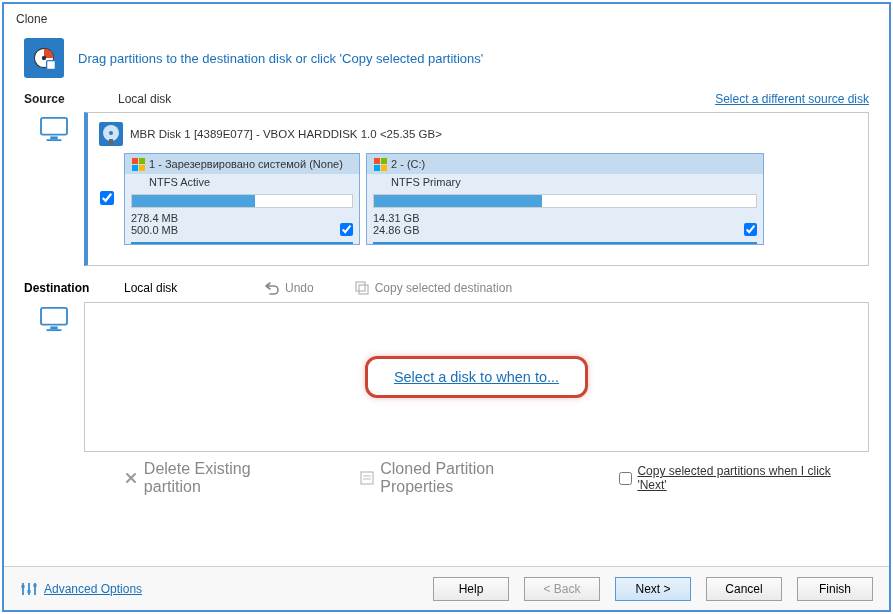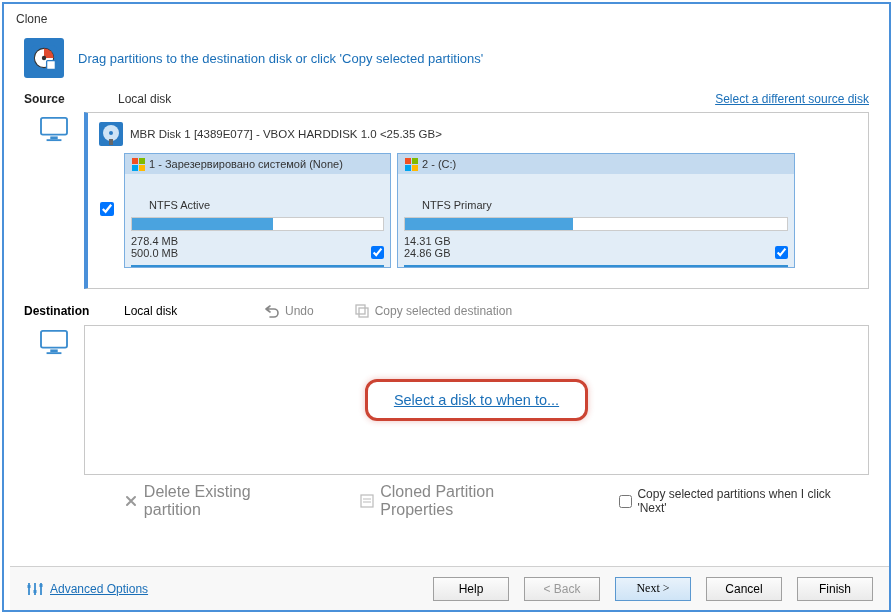--- a/index.html
+++ b/index.html
@@ -22,31 +22,31 @@
 .disk-panel { flex: 1; border: 1px solid #c8c8c8; border-left: 4px solid #4a90d9; padding: 8px 12px 20px 10px; min-height: 128px; }
 .disk-header { display: flex; align-items: center; margin-bottom: 6px; }
 .disk-icon { width: 26px; height: 26px; margin-right: 6px; }
 .disk-icon svg { width: 26px; height: 26px; }
 .disk-title { font-size: 11.5px; color: #333; }
 
 .partitions { display: flex; padding-left: 2px; }
 .part-checkbox { align-self: center; margin-right: 10px; }
 .part-checkbox input { width: 14px; height: 14px; }
 .partition { border: 1px solid #7aaee0; background: #e2edf7; position: relative; }
-.partition.p1 { width: 267px; margin-right: 6px; }
+.partition.p1 { width: 236px; margin-right: 6px; }
 .partition.p2 { width: 398px; }
 .part-head { background: #c4daef; padding: 3px 6px; display: flex; align-items: center; font-size: 11px; color: #333; }
 .win-icon { width: 14px; height: 14px; margin-right: 4px; display: inline-flex; flex-wrap: wrap; }
 .win-icon span { width: 6px; height: 6px; margin: 0.5px; background: #00a4ef; }
 .win-icon span:nth-child(1){background:#f25022;}
 .win-icon span:nth-child(2){background:#7fba00;}
 .win-icon span:nth-child(3){background:#00a4ef;}
 .win-icon span:nth-child(4){background:#ffb900;}
 .part-name { flex: 1; white-space: nowrap; overflow: hidden; }
-.part-sub { padding: 2px 6px 6px 24px; font-size: 11px; color: #333; margin-top: 23px; }
+.part-sub { padding: 2px 6px 6px 24px; font-size: 11px; color: #333; }
 .part-bar { height: 14px; background: #fff; border: 1px solid #ccc; margin: 0 6px; position: relative; overflow: hidden; }
 .part-bar-fill { height: 100%; background: #4aa3df; }
 .part-sizes { padding: 4px 6px 0 6px; font-size: 11px; color: #333; display: flex; justify-content: space-between; align-items: flex-end; }
 .part-sizes .col { display: flex; flex-direction: column; }
 .part-check { margin-top: 3px; }
 .part-underline { height: 2px; background: #338fd4; margin: 6px 6px 0 6px; }
 
 .dest-row { padding: 14px 20px 6px 20px; display: flex; align-items: center; }
 .dest-label { width: 100px; font-weight: 600; font-size: 12px; }
 .dest-local { width: 140px; font-size: 12px; }
@@ -54,30 +54,30 @@
 .undo-icon, .copy-icon { width: 16px; height: 16px; margin-right: 5px; display: inline-flex; align-items: center; justify-content: center; }
 
 .dest-body { display: flex; padding: 0 20px; }
 .dest-panel { flex: 1; border: 1px solid #c8c8c8; height: 150px; display: flex; align-items: center; justify-content: center; }
 .select-btn { border: 3px solid #cc4433; border-radius: 12px; padding: 10px 26px; box-shadow: 0 0 6px rgba(200,50,40,0.3); }
 .select-link { color: #1a6fb8; text-decoration: underline; font-size: 14.5px; cursor: pointer; }
 
 .dest-toolbar { display: flex; padding: 8px 20px 0 120px; align-items: center; }
 .tool-item { display: flex; align-items: center; color: #888; font-size: 16px; margin-right: 50px; }
 .tool-item .x-icon { width: 14px; height: 14px; margin-right: 6px; display: inline-flex; align-items: center; justify-content: center; }
-.copy-next { margin-left: auto; display: flex; align-items: center; padding-right: 8px; color: #333; }
+.copy-next { margin-left: auto; display: flex; align-items: center; padding-right: 8px; color: #333; text-decoration: underline; }
 .copy-next label { margin-left: 5px; font-size: 12px; }
 
-.footer { position: absolute; bottom: 0; left: 6px; right: 0; border-top: 1px solid #d0d0d0; height: 44px; display: flex; align-items: center; padding: 16px 16px; background: #f8f8f8; }
+.footer { position: absolute; bottom: 0; left: 0; right: 0; border-top: 1px solid #d0d0d0; height: 44px; display: flex; align-items: center; padding: 16px 16px; background: #f8f8f8; }
 .adv-icon { width: 18px; height: 18px; margin-right: 6px; }
 .adv-link { color: #1a6fb8; text-decoration: underline; font-size: 12px; cursor: pointer; }
 .footer-btns { margin-left: auto; display: flex; gap: 15px; }
 .btn { min-width: 76px; height: 24px; border: 1px solid #a0a0a0; background: linear-gradient(#fcfcfc,#eaeaea); font-size: 12px; cursor: pointer; padding: 0 8px; }
 .btn:disabled { color: #999; cursor: default; }
-.btn.primary { border: 1px solid #5a98d0; background: linear-gradient(#e8f2fb,#cfe4f6); font-family: Liberation Serif, serif; }
+.btn.primary { border: 1px solid #5a98d0; background: linear-gradient(#e8f2fb,#cfe4f6); }
 </style>
 </head>
 <body>
 
 <div class="outer-border">
 
   <div class="title">Clone</div>
 
   <div class="header-row">
     <div class="big-icon">

